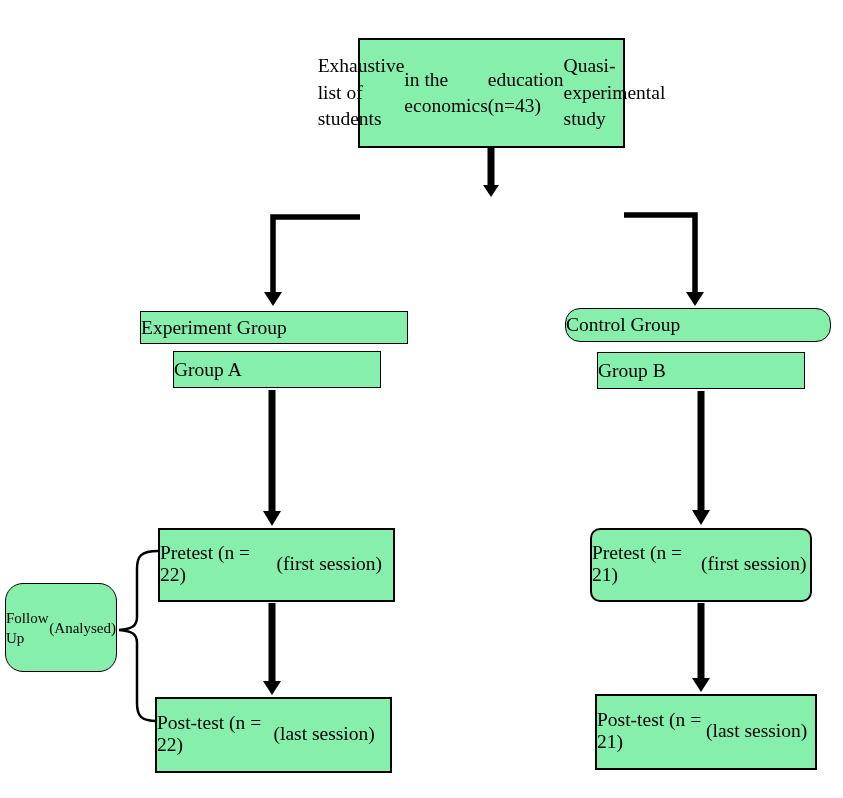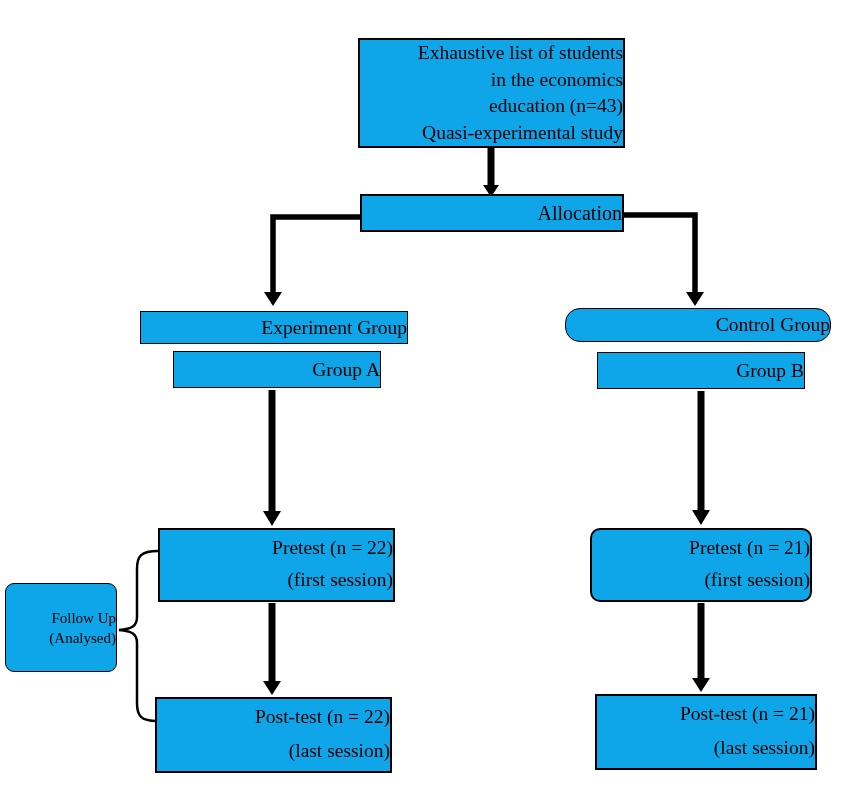--- a/index.html
+++ b/index.html
@@ -19,25 +19,25 @@
   .connectors {
     position: absolute;
     left: 0;
     top: 0;
     width: 843px;
     height: 798px;
   }
   .box {
     position: absolute;
     box-sizing: border-box;
-    background: #0ea5e9;
+    background: #86efac;
     border: 2px solid #000000;
-    text-align: right;
+    text-align: left;
     display: flex;
-    flex-direction: column;
+    flex-direction: row;
     align-items: center;
     justify-content: center;
   }
   .box div { width: 100%; }
   .enrollment-box {
     left: 358px; top: 38px;
     width: 267px; height: 110px;
     font-size: 19.5px;
     line-height: 26.5px;
   }
@@ -50,21 +50,20 @@
     left: 140px; top: 311px;
     width: 268px; height: 33px;
     border-width: 1.5px;
     font-size: 19.5px;
   }
   .group-a-box {
     left: 173px; top: 351px;
     width: 208px; height: 37px;
     border-width: 1.5px;
     font-size: 19.5px;
-    padding-left: 28px;
   }
   .control-group-box {
     left: 565px; top: 308px;
     width: 266px; height: 34px;
     border-width: 1.5px;
     font-size: 19.5px;
     border-radius: 15px;
   }
   .group-b-box {
     left: 597px; top: 352px;
@@ -78,21 +77,21 @@
     padding: 7px 0 9px 0;
   }
   .pretest-left-box  { left: 158px; top: 528px; width: 237px; height: 74px; }
   .posttest-left-box { left: 155px; top: 697px; width: 237px; height: 76px; }
   .pretest-right-box  { left: 590px; top: 528px; width: 222px; height: 74px; border-radius: 10px; }
   .posttest-right-box { left: 595px; top: 694px; width: 222px; height: 76px; }
   .follow-up-box {
     left: 5px; top: 583px;
     width: 112px; height: 89px;
     border-width: 1.5px;
-    border-radius: 9px;
+    border-radius: 18px;
     font-size: 15px;
     line-height: 20px;
   }
 </style>
 </head>
 <body>
 
 <div class="canvas">
 
   <svg class="connectors" width="843" height="798" viewBox="0 0 843 798" stroke="#000000" fill="#000000">
@@ -135,23 +134,20 @@
     <path d="M158,551 C141,551 137,556 137,569 L137,617 C137,626 132,629 119,630 C132,631 137,634 137,643 L137,703 C137,716 141,721 157,721" stroke-width="2.5" fill="none" stroke-linecap="round"></path>
   </svg>
 
   <div class="box enrollment-box">
     <div>Exhaustive list of students</div>
     <div>in the economics</div>
     <div>education (n=43)</div>
     <div>Quasi-experimental study</div>
   </div>
 
-  <div class="box allocation-box">
-    <div>Allocation</div>
-  </div>
 
   <div class="box experiment-group-box">
     <div>Experiment Group</div>
   </div>
 
   <div class="box group-a-box">
     <div>Group A</div>
   </div>
 
   <div class="box control-group-box">

